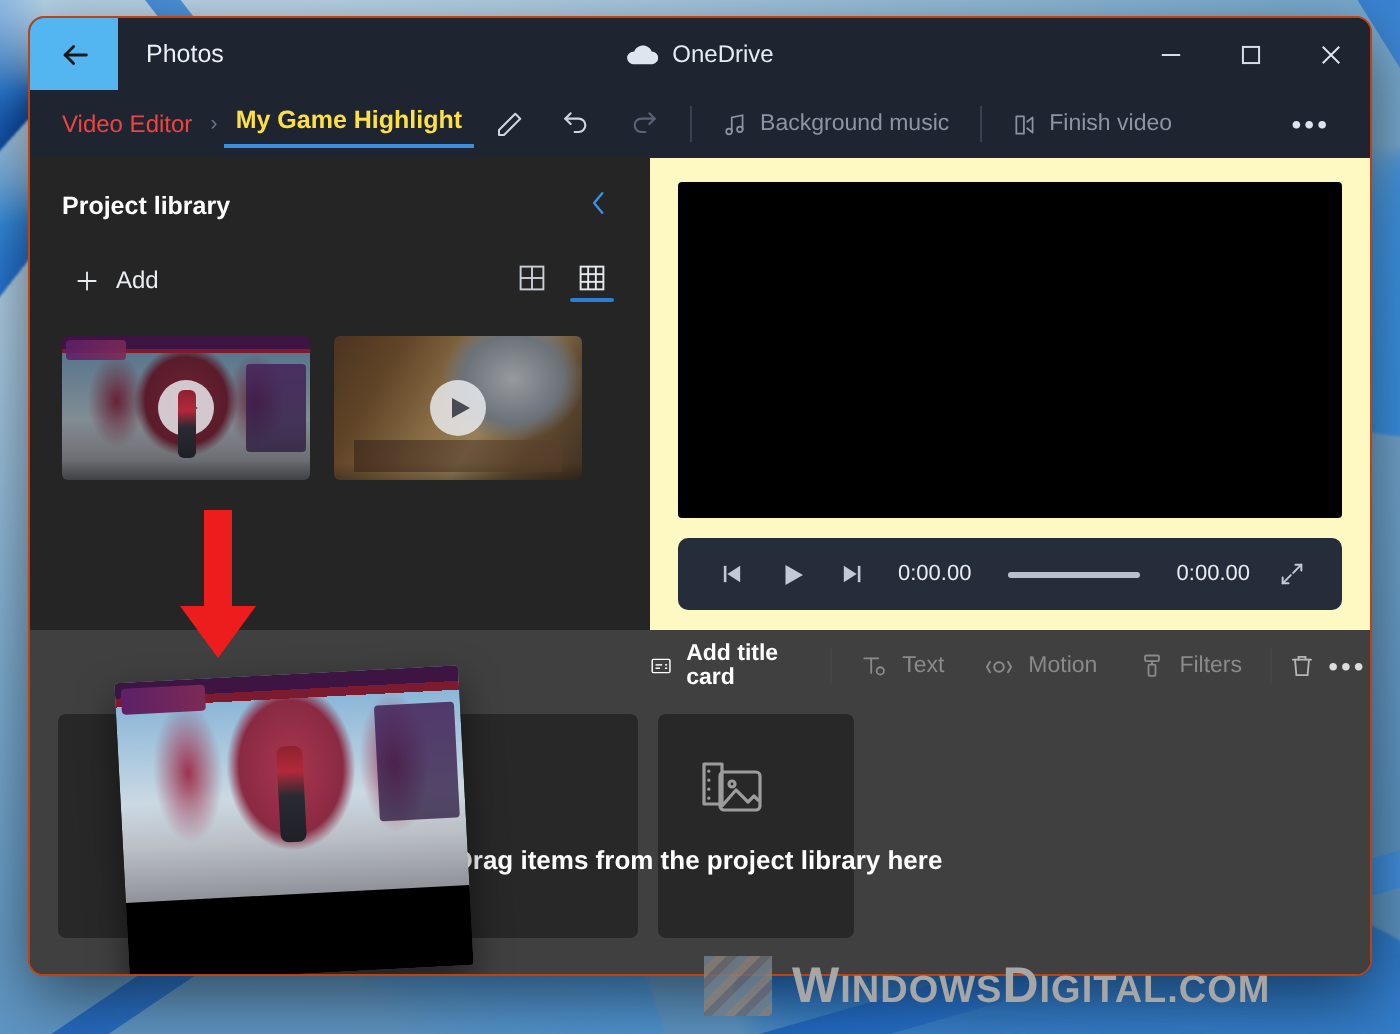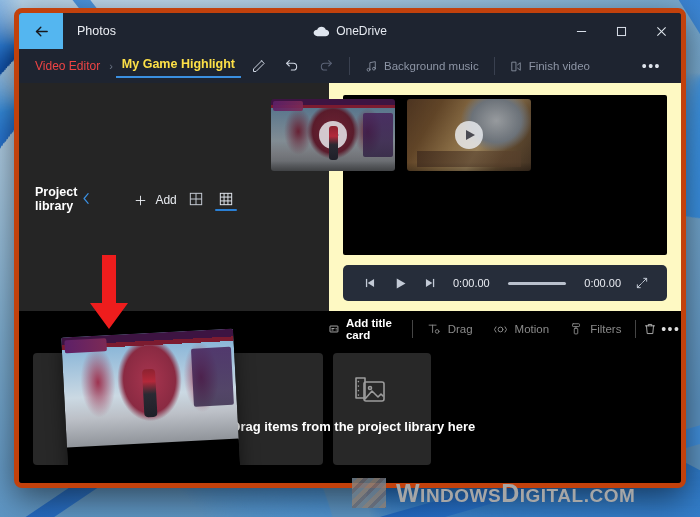--- a/index.html
+++ b/index.html
@@ -34,21 +34,21 @@
   .ribbon{ position:absolute; background:linear-gradient(90deg,#1358b8,#3f92e4); opacity:.85; }
   .r1{ left:-60px; top:-60px; width:200px; height:14px; transform:rotate(52deg); }
   .r2{ left:540px; top:-40px; width:260px; height:18px; transform:rotate(58deg); }
   .r3{ left:-40px; top:455px; width:320px; height:16px; transform:rotate(-34deg); }
   .r4{ left:300px; top:480px; width:420px; height:18px; transform:rotate(-16deg); }
 
   
   .window{
     position:absolute; left:14px; top:8px; width:672px; height:480px;
     background:#1e2430; border-radius:8px;
-    border:5px solid #c2410c;
+    border:1px solid #c2410c;
     box-shadow:0 10px 34px rgba(0,0,0,.55);
     overflow:hidden; display:flex; flex-direction:column;
   }
 
   
   .titlebar{ height:36px; flex:0 0 36px; display:flex; align-items:center;
     background:#1e2430; position:relative; }
   .backbtn{ width:44px; height:36px; background:#54b6f0; display:flex;
     align-items:center; justify-content:center; cursor:pointer; }
   .backbtn svg{ display:block; }
@@ -73,21 +73,21 @@
   .tb-item{ display:flex; align-items:center; gap:6px; padding:0 9px; height:28px;
     color:#8d95a5; font-size:11.5px; cursor:pointer; }
   .tb-more{ margin-left:auto; color:#dfe4ec; font-size:14px; padding:0 10px;
     letter-spacing:1.5px; cursor:pointer; }
 
   
   .upper{ flex:1 1 auto; display:flex; min-height:0; }
 
   
   .library{ width:310px; flex:0 0 310px; background:#252525; display:flex;
-    flex-direction:row; padding:0; }
+    flex-direction:column; padding:0; }
   .lib-head{ display:flex; align-items:center; padding:14px 16px 10px; }
   .lib-title{ color:#ffffff; font-size:12.5px; font-weight:bold; }
   .lib-collapse{ margin-left:auto; color:#3a8fe0; font-size:14px; cursor:pointer;
     line-height:1; padding:2px 4px; }
   .lib-bar{ display:flex; align-items:center; padding:6px 16px 0; }
   .addbtn{ display:flex; align-items:center; gap:8px; color:#e9ecf1; font-size:12px;
     cursor:pointer; padding:5px 6px; }
   .viewtoggles{ margin-left:auto; display:flex; gap:4px; }
   .vtog{ width:26px; display:flex; flex-direction:column; align-items:center;
     gap:3px; cursor:pointer; padding-top:3px; }
@@ -137,21 +137,21 @@
     display:flex; align-items:center; gap:0; padding:0 12px; }
   .pbtn{ width:30px; height:30px; display:flex; align-items:center; justify-content:center;
     cursor:pointer; color:#c3cad6; }
   .ptime{ color:#e8ebf1; font-size:11px; padding:0 8px; }
   .pslider{ flex:1 1 auto; height:3px; background:#b9c0cc; border-radius:2px;
     margin:0 10px; max-width:84px; cursor:pointer; }
   .pexp{ margin-left:auto; width:26px; height:26px; display:flex;
     align-items:center; justify-content:center; cursor:pointer; color:#c3cad6; }
 
   
-  .timeline{ flex:0 0 172px; background:#000000; display:flex; flex-direction:column; }
+  .timeline{ flex:0 0 172px; background:#404040; display:flex; flex-direction:column; }
   .tl-toolbar{ height:36px; flex:0 0 36px; display:flex; align-items:center;
     padding-left:300px; gap:0; }
   .tlb{ display:flex; align-items:center; gap:7px; padding:0 10px; height:26px;
     font-size:11.5px; cursor:pointer; }
   .tlb.on{ color:#ffffff; font-weight:bold; }
   .tlb.off{ color:#8a8a8a; }
   .tl-sep{ width:1px; height:18px; background:#454545; margin:0 4px; }
   .tlb-ic{ width:28px; height:26px; display:flex; align-items:center;
     justify-content:center; color:#b6b6b6; cursor:pointer; }
   .tl-track{ flex:1 1 auto; position:relative; padding:6px 14px 18px 14px;
@@ -409,21 +409,21 @@
       </div>
 
       <div class="tl-sep"></div>
 
       <div class="tlb off">
         <svg width="14" height="14" viewBox="0 0 20 20" fill="none" stroke="#8a8a8a" stroke-width="1.3" stroke-linecap="round">
           <line x1="3" y1="4.5" x2="13" y2="4.5"></line>
             <line x1="8" y1="4.5" x2="8" y2="15"></line>
           <circle cx="14.5" cy="13.5" r="2.6"></circle>
         </svg>
-        <span>Drag</span>
+        <span>Text</span>
       </div>
       <div class="tlb off">
         <svg width="15" height="15" viewBox="0 0 20 20" fill="none" stroke="#8a8a8a" stroke-width="1.3" stroke-linecap="round">
           <circle cx="10" cy="10" r="3.2"></circle>
           <polyline points="4,6.5 2,10 4,13.5"></polyline>
             <polyline points="16,6.5 18,10 16,13.5"></polyline>
         </svg>
         <span>Motion</span>
       </div>
       <div class="tlb off">

